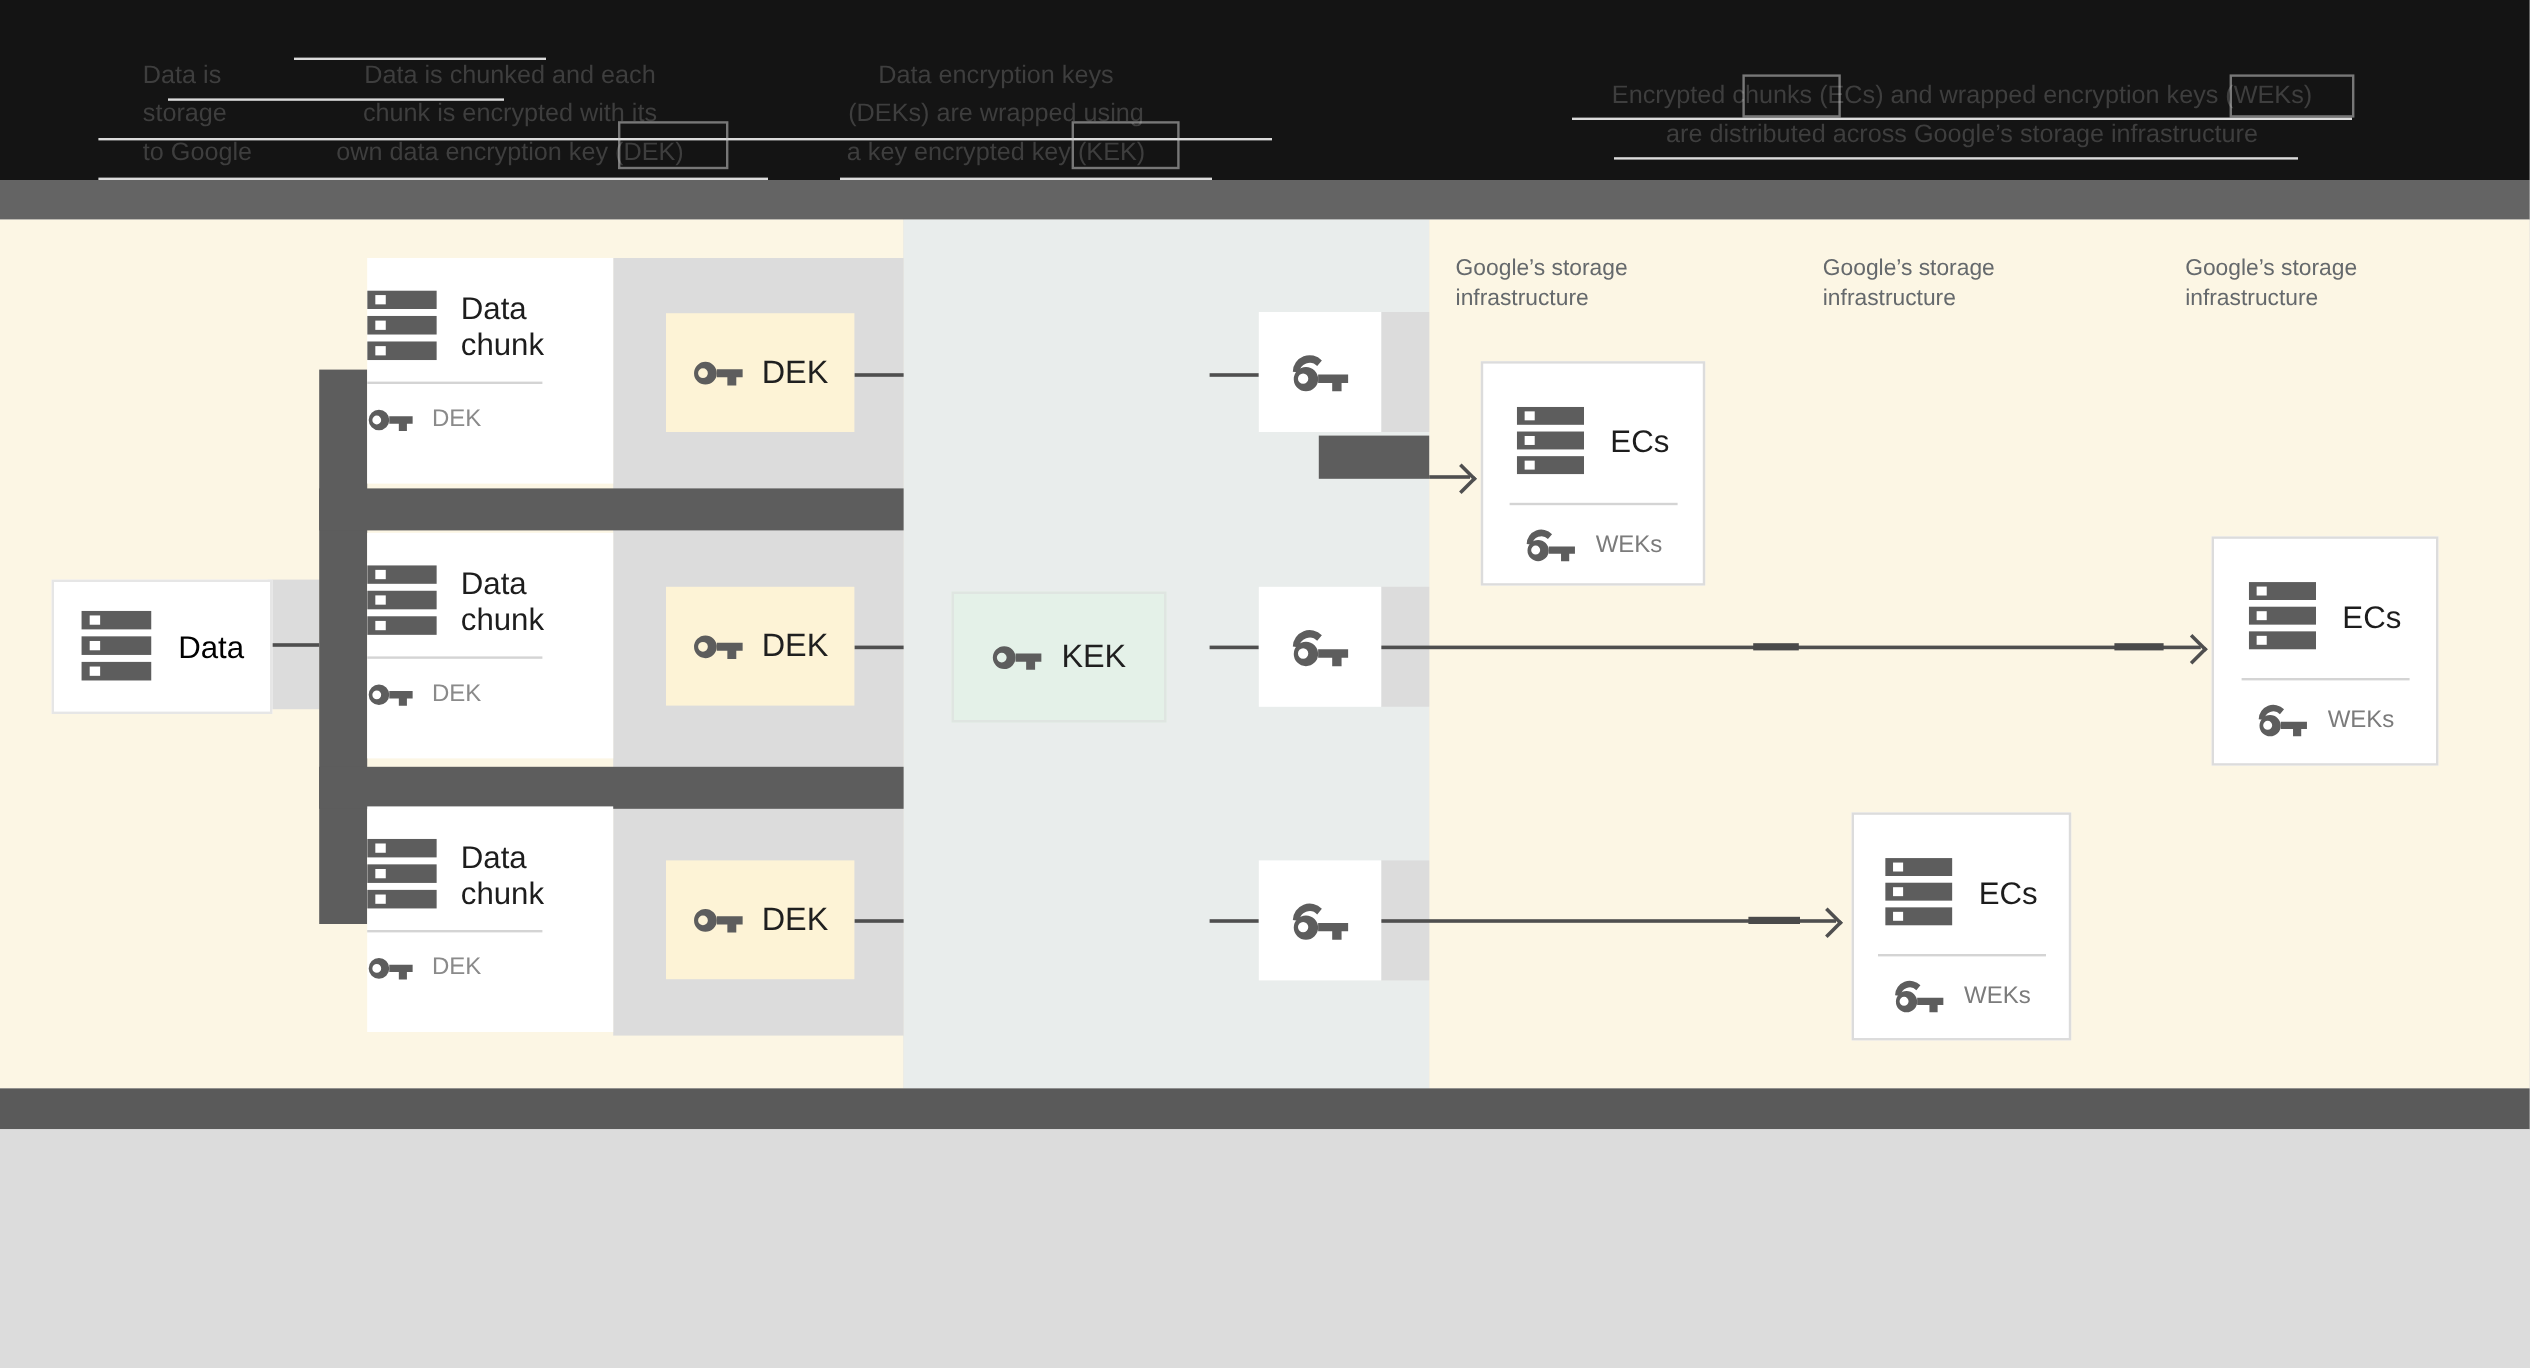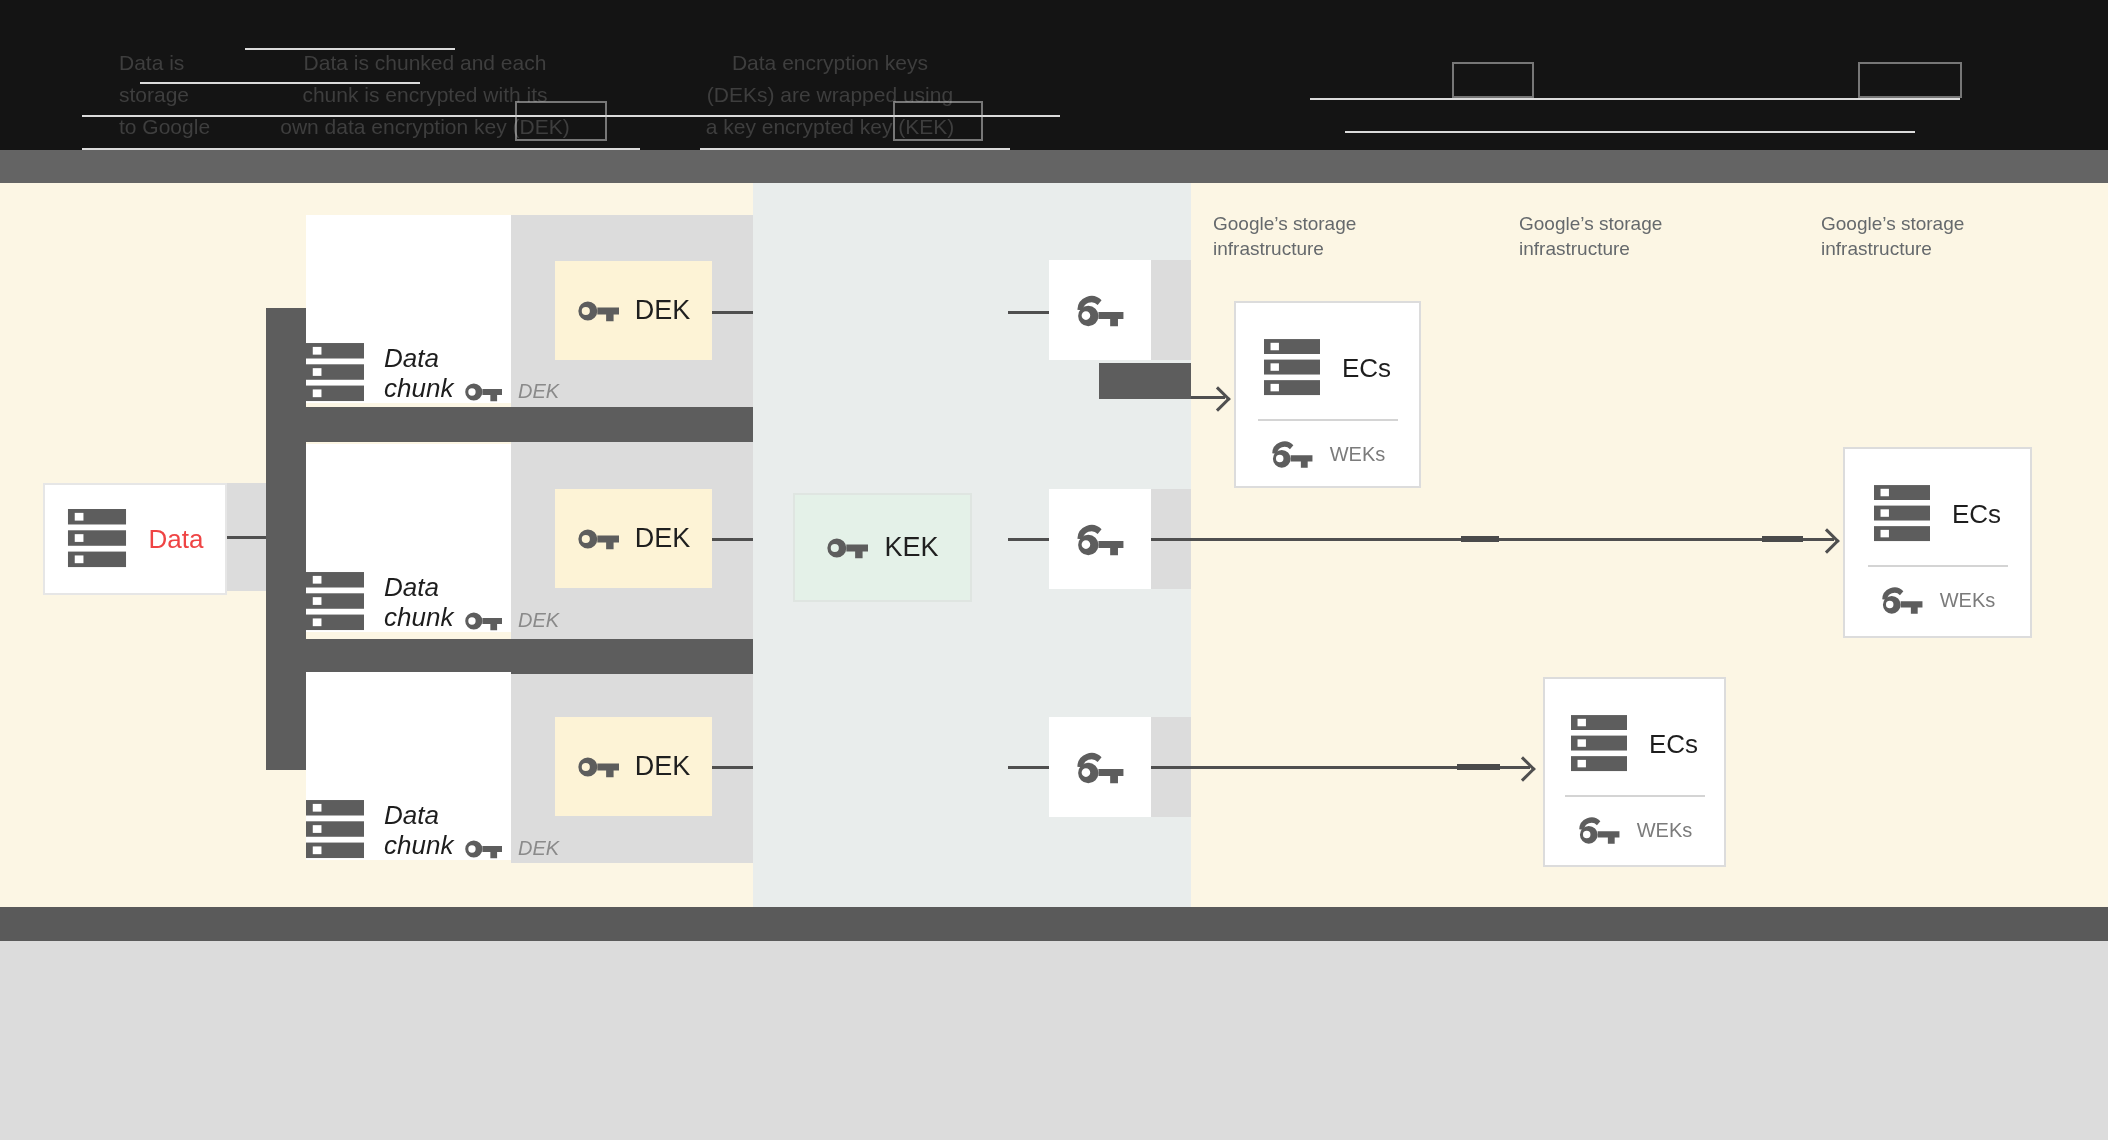--- a/index.html
+++ b/index.html
@@ -23,22 +23,22 @@
   .grayfill{background:#dcdcdc;}
   .darkfill{background:#5d5d5d;}
   .line{position:absolute;height:3px;background:#4f4f4f;}
   .dash{position:absolute;height:6px;background:#4a4a4a;}
   .chev{position:absolute;width:15px;height:15px;border-top:3px solid #4f4f4f;
         border-right:3px solid #4f4f4f;transform:rotate(45deg);background:transparent;}
 
   
   .whitecard{background:#ffffff;}
   .databox{border:2px solid #e6e6e6;display:flex;align-items:center;justify-content:center;gap:22px;}
-  .biglabel{font-size:26px;color:#ef4444;}
-  .chunkcard{display:flex;align-items:flex-end;font-style:italic;}
+  .biglabel{font-size:26px;color:#000000;}
+  .chunkcard{display:flex;flex-direction:column;align-items:flex-start;}
   .chunktop{display:flex;align-items:center;gap:20px;margin-top:27px;}
   .chunktitle{font-size:26px;line-height:30px;color:#1d1d1d;}
   .divider{height:2px;background:#d4d4d4;}
   .keyrow{display:flex;align-items:center;gap:16px;}
   .smallkeylabel{font-size:20px;color:#8a8a8a;}
   .dekbox{background:#fdf3d6;display:flex;align-items:center;justify-content:center;gap:16px;}
   .deklabel{font-size:27px;color:#1f1f1f;}
   .kekbox{background:#e4f1e8;border:2px solid #dfe5e1;display:flex;align-items:center;justify-content:center;gap:16px;}
   .keybox{display:flex;align-items:center;justify-content:center;}
   .eccard{border:2px solid #dcdcdc;display:flex;flex-direction:column;align-items:center;}
@@ -86,20 +86,24 @@
     <div class="hcol" style="left:250px;top:47px;width:350px;text-align:center;">
       <div>Data is chunked and each</div>
       <div>chunk is encrypted with its</div>
       <div>own data encryption key (DEK)</div>
     </div>
     <div class="hcol" style="left:685px;top:47px;width:290px;text-align:center;">
       <div>Data encryption keys</div>
       <div>(DEKs) are wrapped using</div>
       <div>a key encrypted key (KEK)</div>
     </div>
+    <div class="hcol" style="left:1305px;top:64px;width:660px;text-align:center;">
+      <div>Encrypted chunks (ECs) and wrapped encryption keys (WEKs)</div>
+      <div>are distributed across Google’s storage infrastructure</div>
+    </div>
 
     <div class="scratch" style="left:245px;top:48px;width:210px;"></div>
     <div class="scratch" style="left:140px;top:82px;width:280px;"></div>
     <div class="scratch" style="left:82px;top:115px;width:978px;"></div>
     <div class="scratch" style="left:82px;top:148px;width:558px;"></div>
     <div class="scratch" style="left:700px;top:148px;width:310px;"></div>
     <div class="scratch" style="left:1310px;top:98px;width:650px;"></div>
     <div class="scratch" style="left:1345px;top:131px;width:570px;"></div>
 
     <div class="tokenbox" style="left:515px;top:101px;width:88px;height:36px;"></div>

